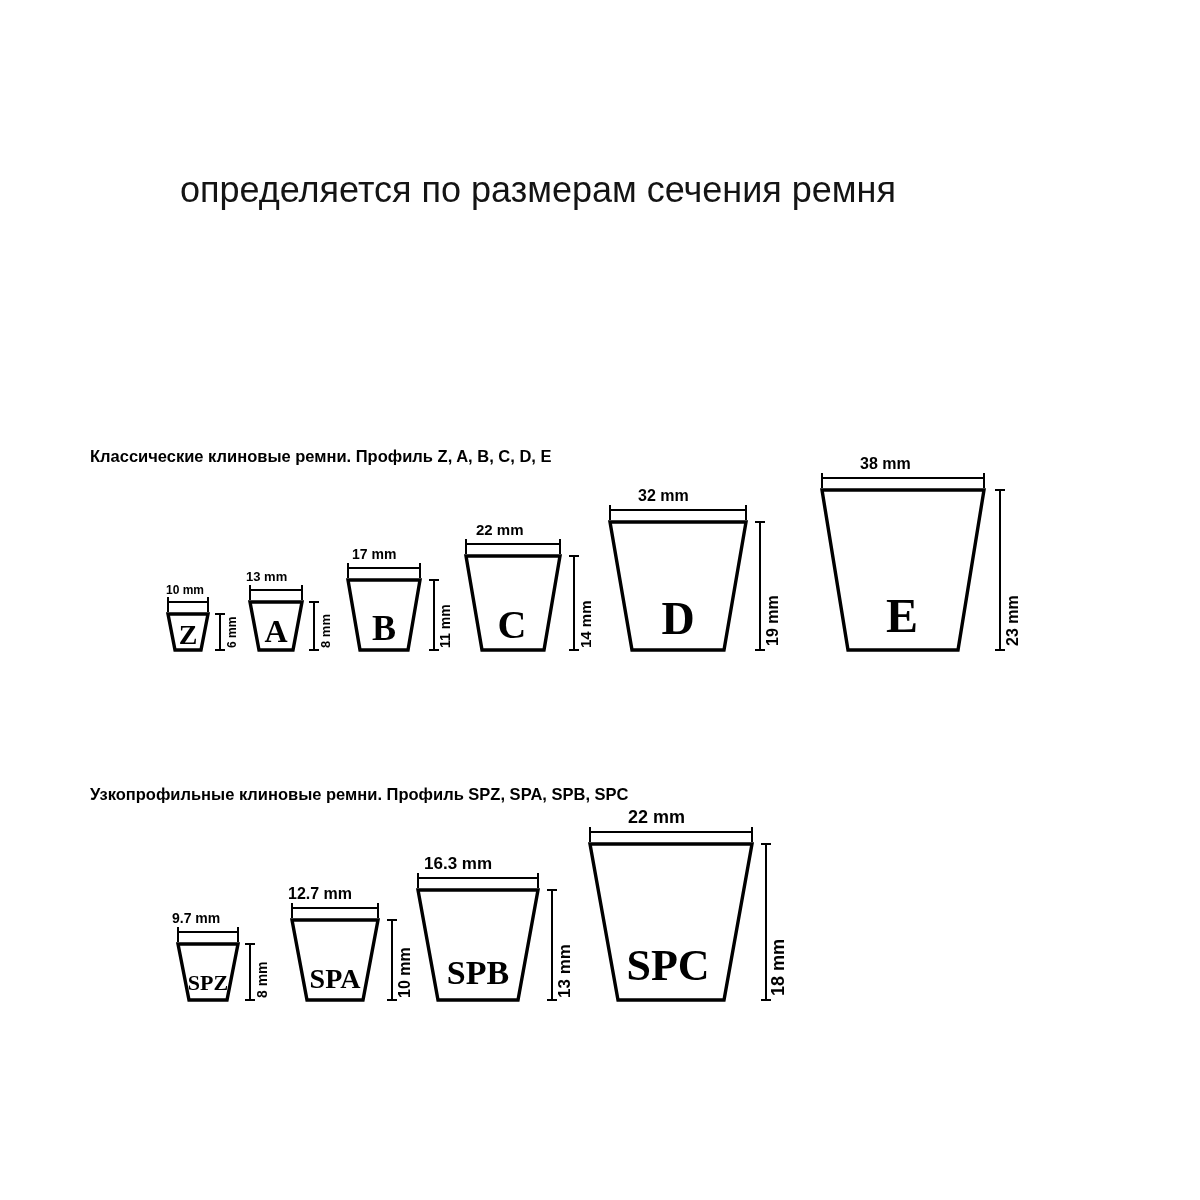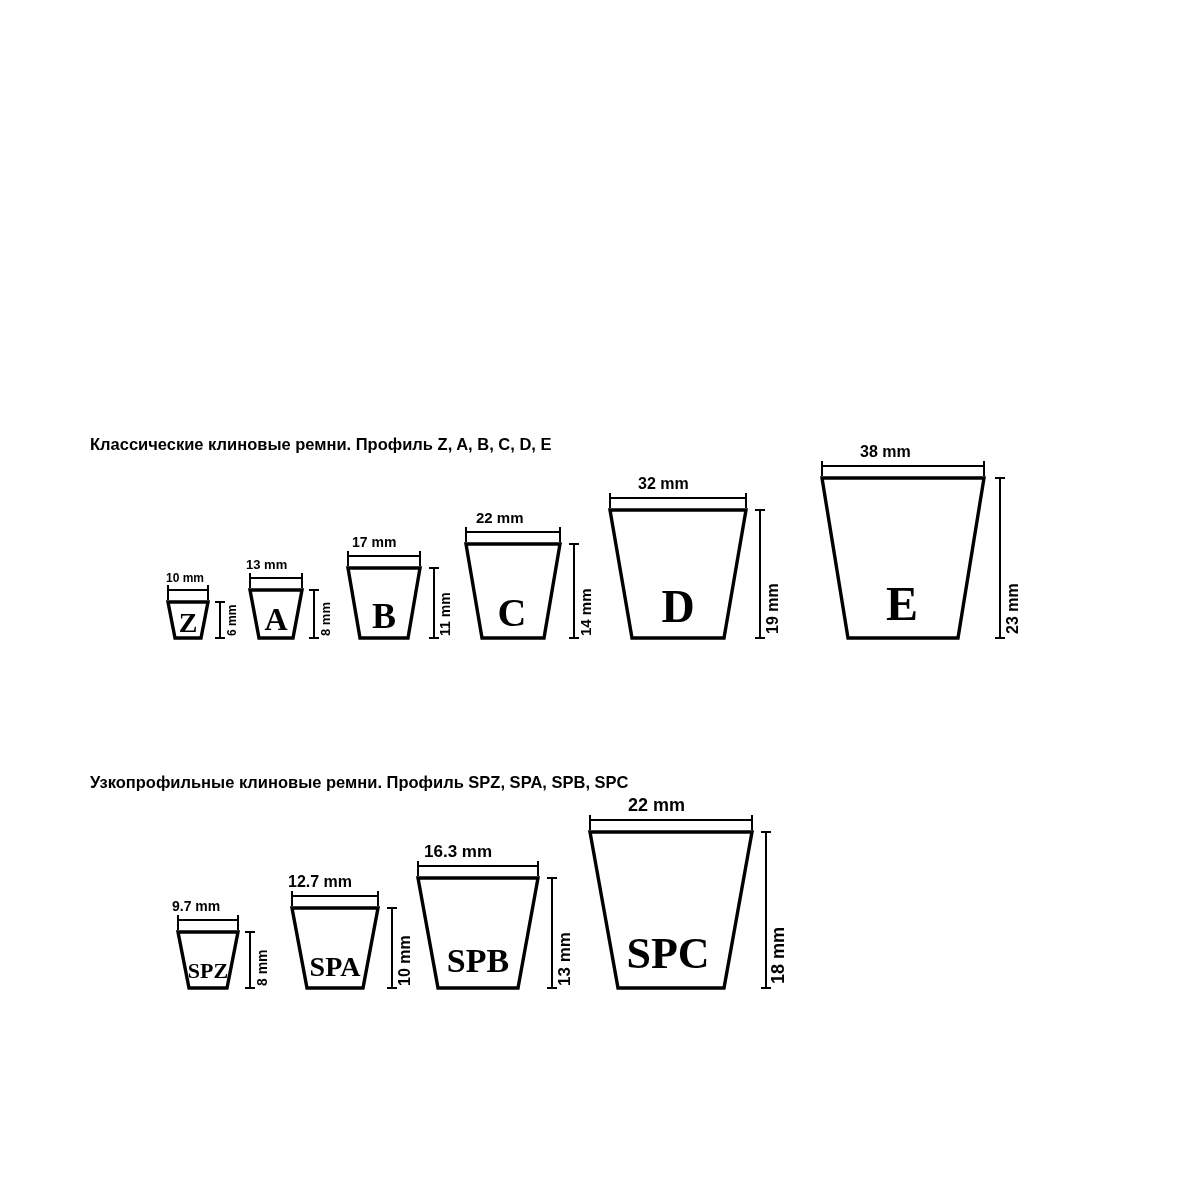--- a/index.html
+++ b/index.html
@@ -38,21 +38,21 @@
     text-align: justify;
     text-indent: 130px;
     color: #141414;
     font-weight: 400;
   }
 
   
   .figure {
     position: absolute;
     left: 60px;
-    top: 420px;
+    top: 432px;
     width: 1090px;
     height: 700px;
   }
   .figure svg {
     display: block;
     width: 1090px;
     height: 700px;
   }
   .sect-title {
     font-family: "Liberation Sans", sans-serif;
@@ -80,20 +80,21 @@
   .dimline {
     stroke: #000000;
     stroke-width: 2;
     fill: none;
   }
 </style>
 </head>
 <body>
 
 <div class="heading-block">
+  <p class="lead-paragraph">определяется по размерам сечения ремня</p>
 </div>
 
 <div class="figure">
 <svg viewBox="0 0 1090 700" xmlns="http://www.w3.org/2000/svg">
 
   <text class="sect-title" x="30" y="30">Классические клиновые ремни. Профиль Z, A, B, C, D, E</text>
 
   <g>
 
     <polygon class="belt-shape" points="108,182 148,182 141,218 115,218"></polygon>

